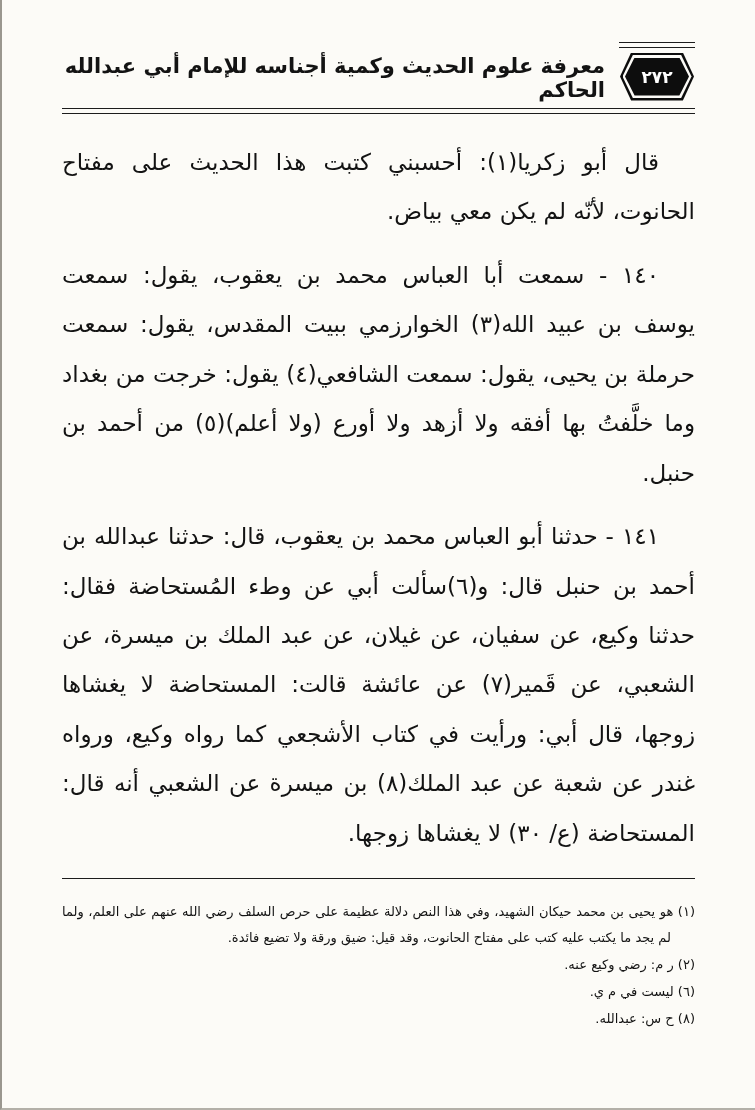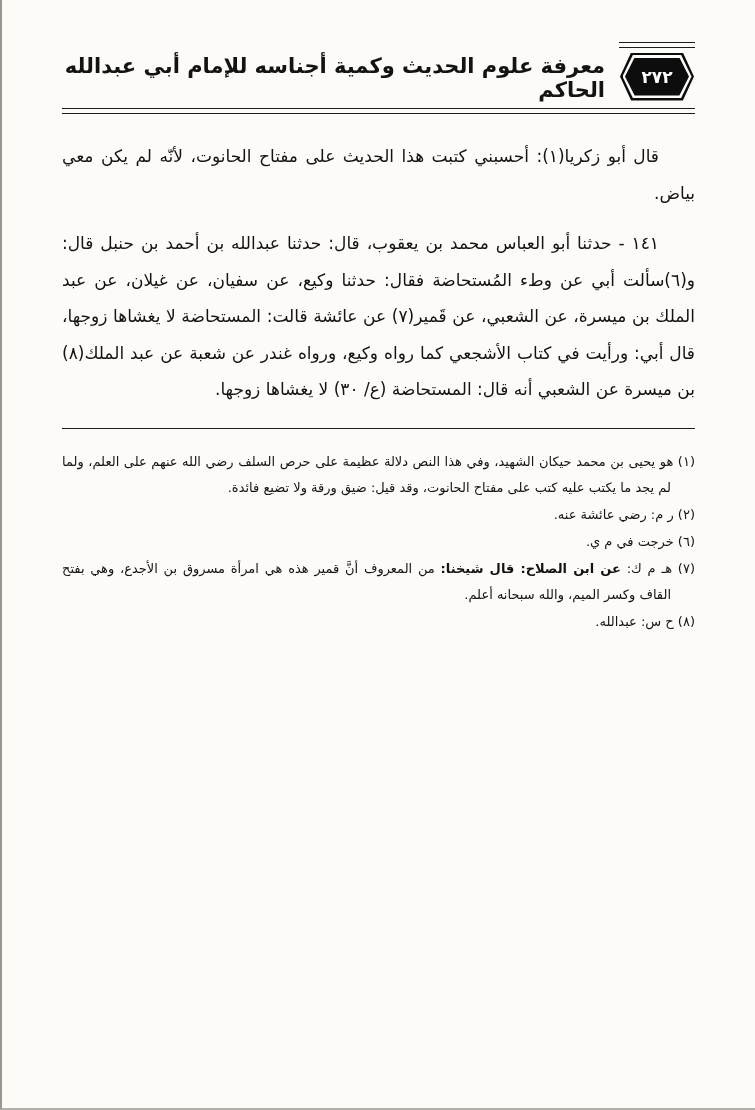--- a/index.html
+++ b/index.html
@@ -42,21 +42,21 @@
   .badge-inner{
     position:absolute;inset:5px;background:#0d0d0d;
     clip-path:polygon(0 50%,15% 0,85% 0,100% 50%,85% 100%,15% 100%);
     display:flex;align-items:center;justify-content:center;
     color:#ffffff;font-weight:bold;font-size:17px;
   }
   .header-rule{margin-top:6px;}
   
   .main{padding:10px 60px 0 60px;}
   .body-para{
-    font-size:17px;
+    font-size:23px;
     line-height:2.15;
     text-align:justify;
     text-indent:36px;
     margin:14px 0;
   }
   .section-heading{
     font-size:20px;
     font-weight:bold;
     text-align:center;
     margin:20px 0 10px 0;
@@ -93,43 +93,38 @@
           <div class="badge-inner">٢٧٢</div>
         </div>
       </div>
       <div class="header-title">معرفة علوم الحديث وكمية أجناسه للإمام أبي عبدالله الحاكم</div>
     </div>
     <div class="double-line header-rule"></div>
   </header>
 
   <main class="main">
     <p class="body-para">قال أبو زكريا(١): أحسبني كتبت هذا الحديث على مفتاح الحانوت، لأنّه لم يكن معي بياض.</p>
+    <p class="body-para">١٤٠ - سمعت أبا العباس محمد بن يعقوب، يقول: سمعت يوسف بن عبيد الله(٣) الخوارزمي ببيت المقدس، يقول: سمعت حرملة بن يحيى، يقول: سمعت الشافعي(٤) يقول: خرجت من بغداد وما خلَّفتُ بها أفقه ولا أزهد ولا أورع (ولا أعلم)(٥) من أحمد بن حنبل.</p>
     <p class="body-para">١٤١ - حدثنا أبو العباس محمد بن يعقوب، قال: حدثنا عبدالله بن أحمد بن حنبل قال: و(٦)سألت أبي عن وطء المُستحاضة فقال: حدثنا وكيع، عن سفيان، عن غيلان، عن عبد الملك بن ميسرة، عن الشعبي، عن قَمير(٧) عن عائشة قالت: المستحاضة لا يغشاها زوجها، قال أبي: ورأيت في كتاب الأشجعي كما رواه وكيع، ورواه غندر عن شعبة عن عبد الملك(٨) بن ميسرة عن الشعبي أنه قال: المستحاضة (ع/ ٣٠) لا يغشاها زوجها.</p>
   </main>
 
   <div class="footnote-rule"></div>
 
   <section class="footnotes">
     <div class="footnote">
       <span class="fn-marker">(١)</span>
       <span>هو يحيى بن محمد حيكان الشهيد، وفي هذا النص دلالة عظيمة على حرص السلف رضي الله عنهم على العلم، ولما لم يجد ما يكتب عليه كتب على مفتاح الحانوت، وقد قيل: ضيق ورقة ولا تضيع فائدة.</span>
     </div>
     <div class="footnote">
       <span class="fn-marker">(٢)</span>
-      <span>ر م: رضي عائشة عنه.</span>
+      <span>ر م: رضي وكيع عنه.</span>
     </div>
     <div class="footnote">
       <span class="fn-marker">(٦)</span>
-      <span>خرجت في م ي.</span>
-    </div>
-    <div class="footnote">
-      <span class="fn-marker">(٧)</span>
-      <span>هـ م ك:</span>
-      <span class="fn-bold">عن ابن الصلاح: قال شيخنا:</span>
-      <span>من المعروف أنَّ قمير هذه هي امرأة مسروق بن الأجدع، وهي بفتح القاف وكسر الميم، والله سبحانه أعلم.</span>
+      <span>ليست في م ي.</span>
     </div>
     <div class="footnote">
       <span class="fn-marker">(٨)</span>
       <span>ح س: عبدالله.</span>
     </div>
   </section>
 
 </div>
 
 </body></html>

